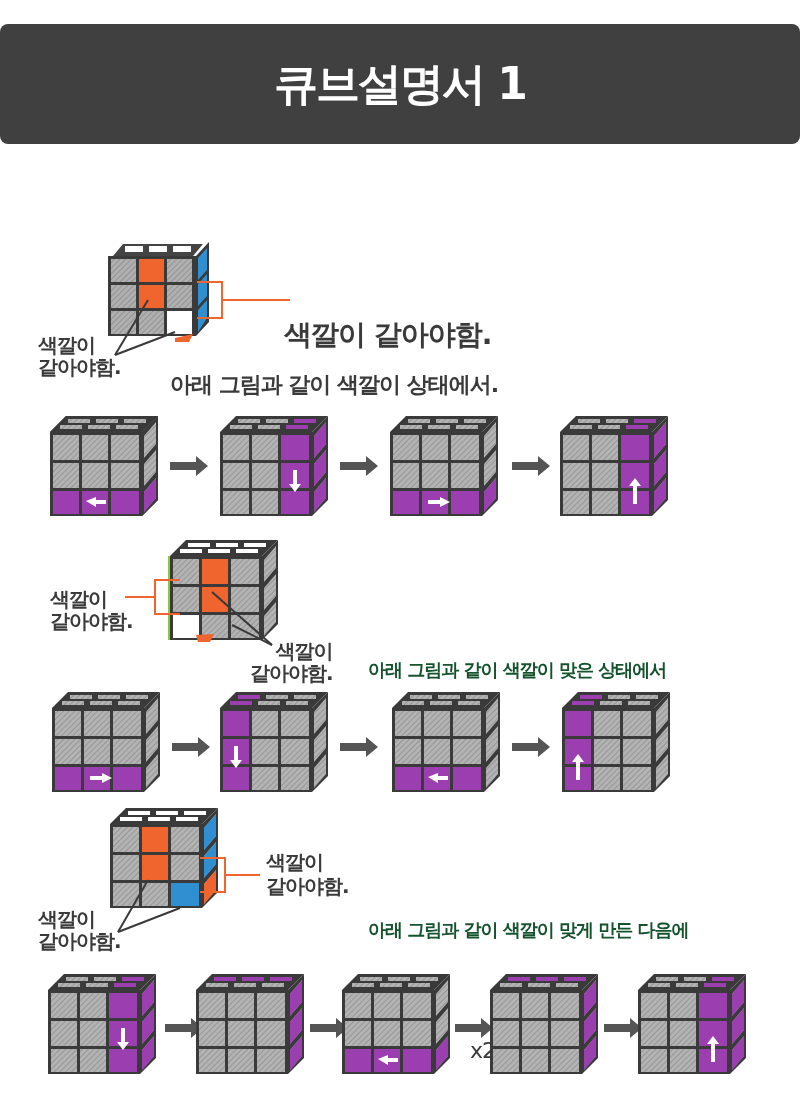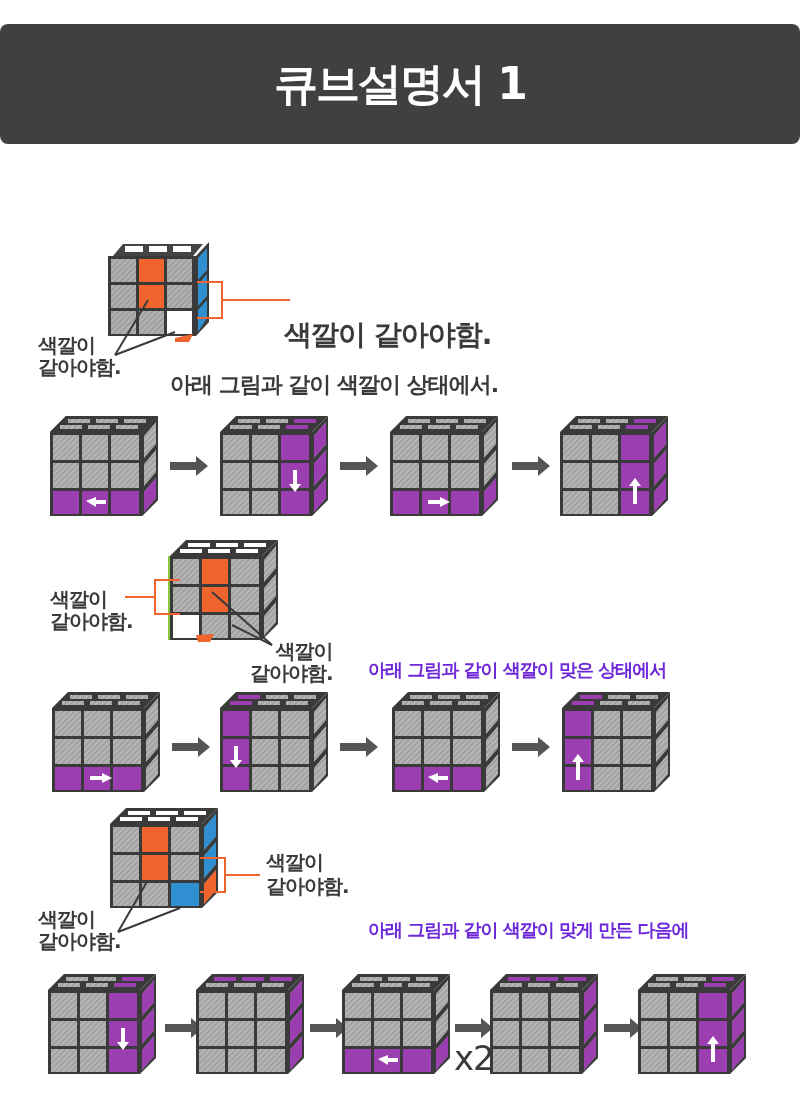--- a/index.html
+++ b/index.html
@@ -1,21 +1,21 @@
 <!DOCTYPE html>
 <html><head>
 <meta charset="utf-8">
 <style>
   html,body{margin:0;padding:0;background:#ffffff;}
   body{width:800px;height:1093px;position:relative;overflow:hidden;font-family:"DejaVu Sans","Liberation Sans",sans-serif;}
   .header{position:absolute;left:0;top:24px;width:800px;height:120px;background:#404040;border-radius:8px;display:flex;align-items:center;justify-content:center;}
   .header-title{color:#ffffff;font-size:44px;font-weight:bold;letter-spacing:-2px;font-family:"DejaVu Sans",sans-serif;}
   .abs{position:absolute;}
   .txt-dark{color:#3a3a3a;font-weight:bold;letter-spacing:-1px;font-family:"DejaVu Sans",sans-serif;}
-  .txt-orange{color:#6d28d9;font-weight:bold;letter-spacing:-1px;font-family:"DejaVu Sans",sans-serif;}
+  .txt-orange{color:#14532d;font-weight:bold;letter-spacing:-1px;font-family:"DejaVu Sans",sans-serif;}
   svg{display:block;}
 </style>
 </head>
 <body>
 
 <div class="header">
   <span class="header-title">큐브설명서 1</span>
 </div>
 
 <div class="abs" style="left:105px;top:234px;">
@@ -319,21 +319,21 @@
     <rect x="5" y="77" width="26" height="23" fill="#9b3fb0"></rect>
       <rect x="34" y="77" width="26" height="23" fill="#9b3fb0"></rect>
       <rect x="63" y="77" width="28" height="23" fill="#9b3fb0"></rect>
     <polygon points="96,78 108,64 108,84 96,98" fill="#9b3fb0"></polygon>
     <polygon points="38,87 48,83 48,86 58,86 58,90 48,90 48,93" fill="#fff"></polygon>
   </svg>
 </div>
 <svg class="abs" style="left:455px;top:1018px;" width="40" height="20">
     <use href="#arrowR"></use>
   </svg>
-<div class="abs txt-dark" style="left:454px;top:1038px;font-size:34px;font-weight:normal;">x2</div>
+<div class="abs txt-dark" style="left:470px;top:1038px;font-size:22px;font-weight:normal;">x2</div>
 <div class="abs" style="left:488px;top:972px;">
   <svg width="112" height="104">
       <use href="#cubeBase"></use>
     <rect x="20" y="5" width="22" height="4" fill="#9b3fb0"></rect>
       <rect x="48" y="5" width="22" height="4" fill="#9b3fb0"></rect>
       <rect x="76" y="5" width="22" height="4" fill="#9b3fb0"></rect>
     <polygon points="96,22 108,8 108,30 96,44" fill="#9b3fb0"></polygon>
       <polygon points="96,50 108,36 108,58 96,72" fill="#9b3fb0"></polygon>
       <polygon points="96,78 108,64 108,84 96,98" fill="#9b3fb0"></polygon>
   </svg>

